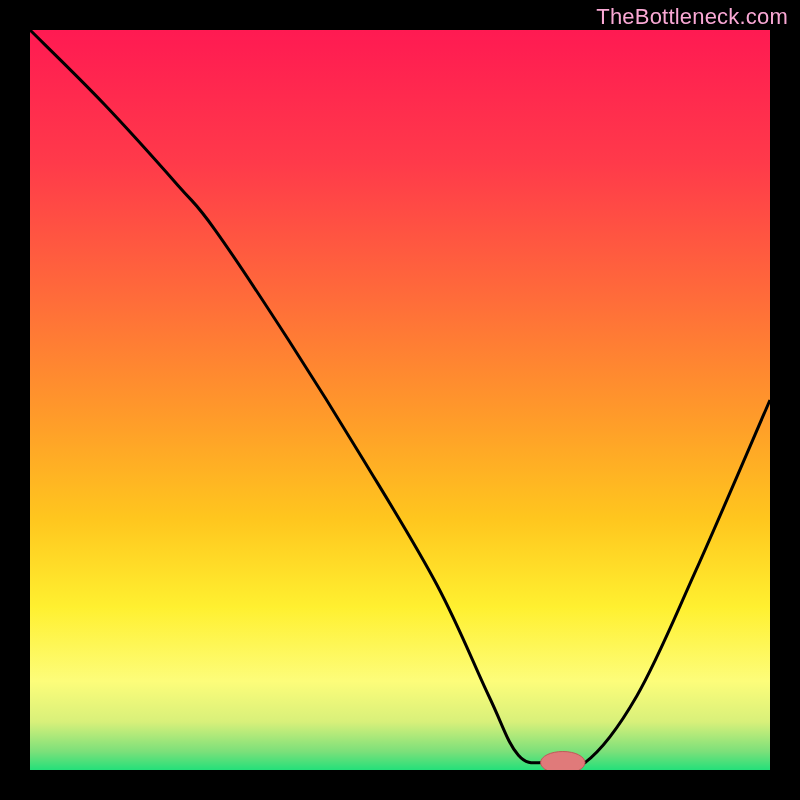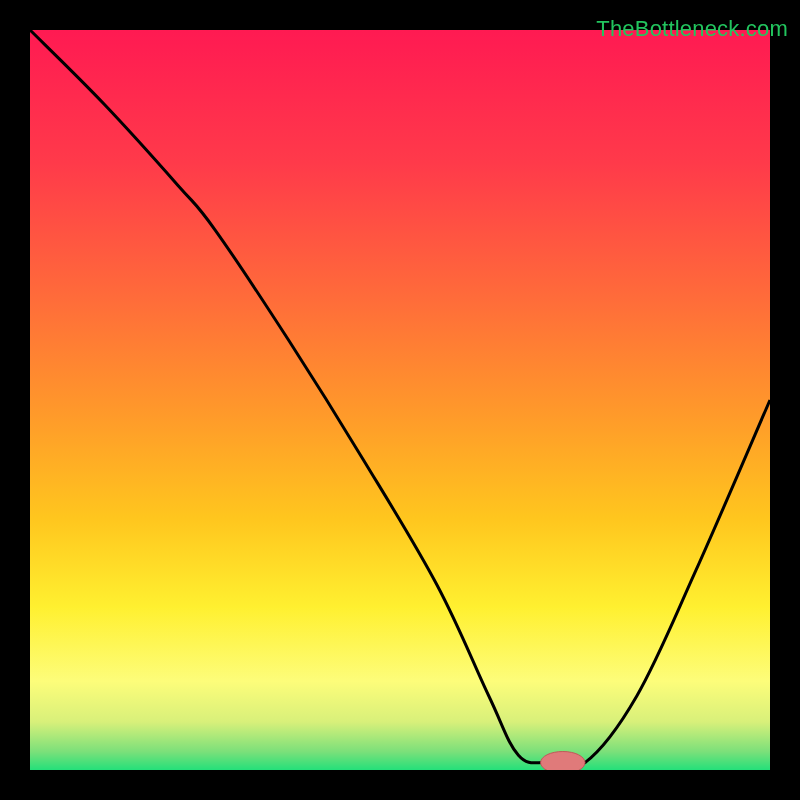--- a/index.html
+++ b/index.html
@@ -14,26 +14,25 @@
   .frame {
     position: relative;
     width: 800px;
     height: 800px;
     background: #000;
   }
   .watermark {
     position: absolute;
     top: 4px;
     right: 12px;
-    color: #22c55e;
+    color: #f9a8d4;
     font-size: 22px;
     font-weight: 500;
     letter-spacing: 0.2px;
     z-index: 10;
-    margin-top: 12px;
   }
   .plot {
     position: absolute;
     left: 30px;
     top: 30px;
     width: 740px;
     height: 740px;
   }
   .plot svg {
     width: 740px;

